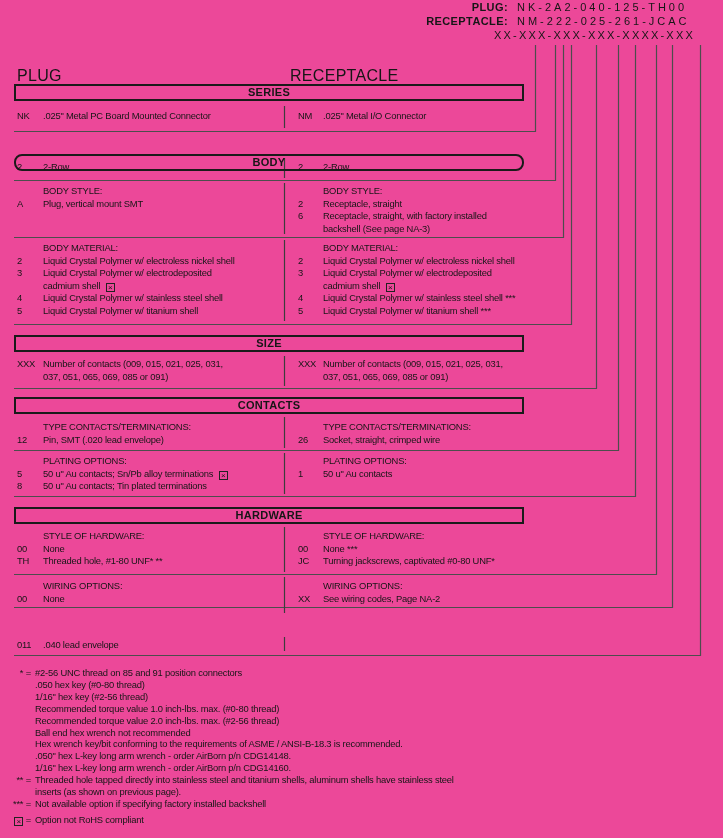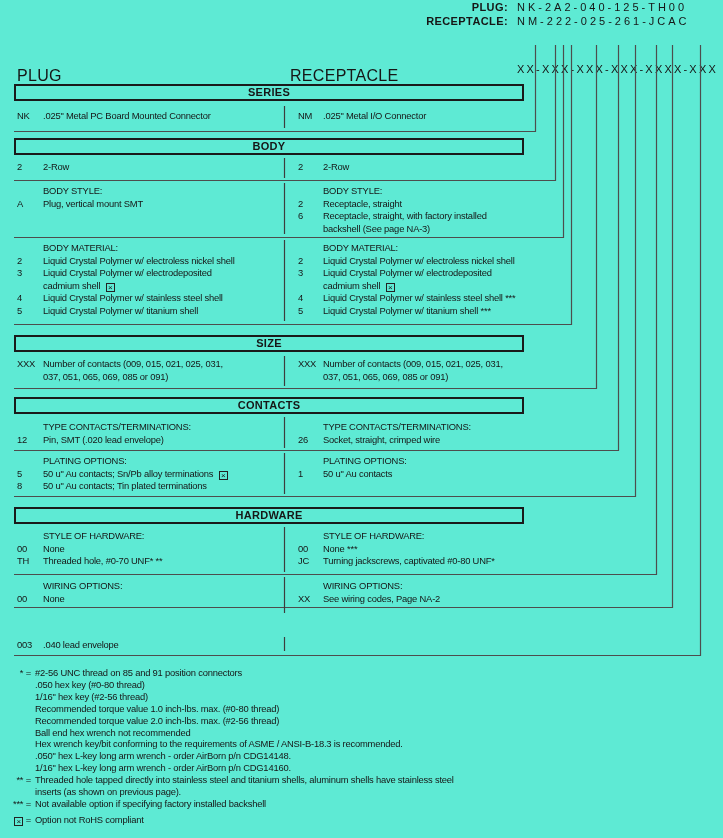--- a/index.html
+++ b/index.html
@@ -1,17 +1,17 @@
 <!DOCTYPE html>
 <html><head>
 <meta charset="utf-8">
 <style>
   html,body{margin:0;padding:0;background:#ffffff;}
   .page{
-    position:relative;width:723px;height:838px;background:#5eead4;
+    position:relative;width:723px;height:838px;background:#ec4899;
     font-family:"Liberation Sans",sans-serif;color:#161616;overflow:hidden;
   }
   
   .pn-row{position:absolute;display:flex;white-space:pre;}
   .pn-label{font-weight:bold;font-size:11px;width:148px;text-align:right;letter-spacing:.4px;}
   .pn-value{font-size:11px;letter-spacing:3px;margin-left:9px;}
   .pn-mask{position:absolute;font-size:11px;letter-spacing:2.2px;white-space:pre;}
   
   .col-label{position:absolute;font-size:16px;letter-spacing:.3px;}
   
@@ -43,21 +43,21 @@
 <div class="page" id="page">
 
   <div class="pn-row" style="left:360px;top:1px;">
     <span class="pn-label">PLUG:</span>
     <span class="pn-value">NK-2A2-040-125-TH00</span>
   </div>
   <div class="pn-row" style="left:360px;top:15px;">
     <span class="pn-label">RECEPTACLE:</span>
     <span class="pn-value">NM-222-025-261-JCAC</span>
   </div>
-  <div class="pn-mask" style="left:517px;top:29px;margin-top:34px;">XX-XXX-XXX-XXX-XXXX-XXX</div>
+  <div class="pn-mask" style="left:494px;top:29px;">XX-XXX-XXX-XXX-XXXX-XXX</div>
 
   <div class="col-label" style="left:17px;top:67px;">PLUG</div>
   <div class="col-label" style="left:290px;top:67px;">RECEPTACLE</div>
 
   <svg class="overlay" width="723" height="838" viewBox="0 0 723 838">
     <g stroke="#4d4d4d" stroke-width="1.2" fill="none">
       <path d="M14 131.5 H535.5 V45"></path>
       <path d="M14 180.5 H555.5 V45"></path>
       <path d="M14 237.5 H563.5 V45"></path>
       <path d="M14 324.5 H571.5 V45"></path>
@@ -84,21 +84,21 @@
 
 <div class="sec-header" style="top: 84px;"><span class="sec-title">SERIES</span></div>
     <div class="row" style="top: 110px;">
       <div class="col col-left">
         <div class="line"><span class="code">NK</span><span class="desc">.025" Metal PC Board Mounted Connector</span></div>
       </div>
       <div class="col col-right">
         <div class="line"><span class="code">NM</span><span class="desc">.025" Metal I/O Connector</span></div>
       </div>
     </div>
-    <div class="sec-header" style="top: 138px;"><span class="sec-title">BODY</span></div>
+    <div class="sec-header" style="top: 154px; border-radius: 8px;"><span class="sec-title">BODY</span></div>
     <div class="row" style="top: 161px;">
       <div class="col col-left">
         <div class="line"><span class="code">2</span><span class="desc">2-Row</span></div>
       </div>
       <div class="col col-right">
         <div class="line"><span class="code">2</span><span class="desc">2-Row</span></div>
       </div>
     </div>
     <div class="row" style="top: 185px;">
       <div class="col col-left">
@@ -161,41 +161,41 @@
       <div class="col col-right">
         <div class="line"><span class="code"></span><span class="desc">PLATING OPTIONS:</span></div>
         <div class="line"><span class="code">1</span><span class="desc">50 u" Au contacts</span></div>
       </div>
     </div>
     <div class="sec-header" style="top: 507px;"><span class="sec-title">HARDWARE</span></div>
     <div class="row" style="top: 530px;">
       <div class="col col-left">
         <div class="line"><span class="code"></span><span class="desc">STYLE OF HARDWARE:</span></div>
         <div class="line"><span class="code">00</span><span class="desc">None</span></div>
-        <div class="line"><span class="code">TH</span><span class="desc">Threaded hole, #0-70 UNF*  **</span></div>
+        <div class="line"><span class="code">TH</span><span class="desc">Threaded hole, #1-80 UNF*  **</span></div>
       </div>
       <div class="col col-right">
         <div class="line"><span class="code"></span><span class="desc">STYLE OF HARDWARE:</span></div>
         <div class="line"><span class="code">00</span><span class="desc">None ***</span></div>
         <div class="line"><span class="code">JC</span><span class="desc">Turning jackscrews, captivated #0-80 UNF*</span></div>
       </div>
     </div>
     <div class="row" style="top: 580px;">
       <div class="col col-left">
         <div class="line"><span class="code"></span><span class="desc">WIRING OPTIONS:</span></div>
         <div class="line"><span class="code">00</span><span class="desc">None</span></div>
       </div>
       <div class="col col-right">
         <div class="line"><span class="code"></span><span class="desc">WIRING OPTIONS:</span></div>
         <div class="line"><span class="code">XX</span><span class="desc">See wiring codes, Page NA-2</span></div>
       </div>
     </div>
     <div class="row" style="top: 639px;">
       <div class="col col-left">
-        <div class="line"><span class="code">003</span><span class="desc">.040 lead envelope</span></div>
+        <div class="line"><span class="code">011</span><span class="desc">.040 lead envelope</span></div>
       </div>
       <div class="col col-right"></div>
     </div>
     <div class="fn-line" style="top: 667px;"><span class="fn-marker">* =</span><span class="fn-text">#2-56 UNC thread on 85 and 91 position connectors</span></div>
     <div class="fn-line" style="top: 679px;"><span class="fn-marker"></span><span class="fn-text">.050 hex key (#0-80 thread)</span></div>
     <div class="fn-line" style="top: 691px;"><span class="fn-marker"></span><span class="fn-text">1/16" hex key (#2-56 thread)</span></div>
     <div class="fn-line" style="top: 703px;"><span class="fn-marker"></span><span class="fn-text">Recommended torque value 1.0 inch-lbs. max. (#0-80 thread)</span></div>
     <div class="fn-line" style="top: 715px;"><span class="fn-marker"></span><span class="fn-text">Recommended torque value 2.0 inch-lbs. max. (#2-56 thread)</span></div>
     <div class="fn-line" style="top: 727px;"><span class="fn-marker"></span><span class="fn-text">Ball end hex wrench not recommended</span></div>
     <div class="fn-line" style="top: 738px;"><span class="fn-marker"></span><span class="fn-text">Hex wrench key/bit conforming to the requirements of ASME / ANSI-B-18.3 is recommended.</span></div>

